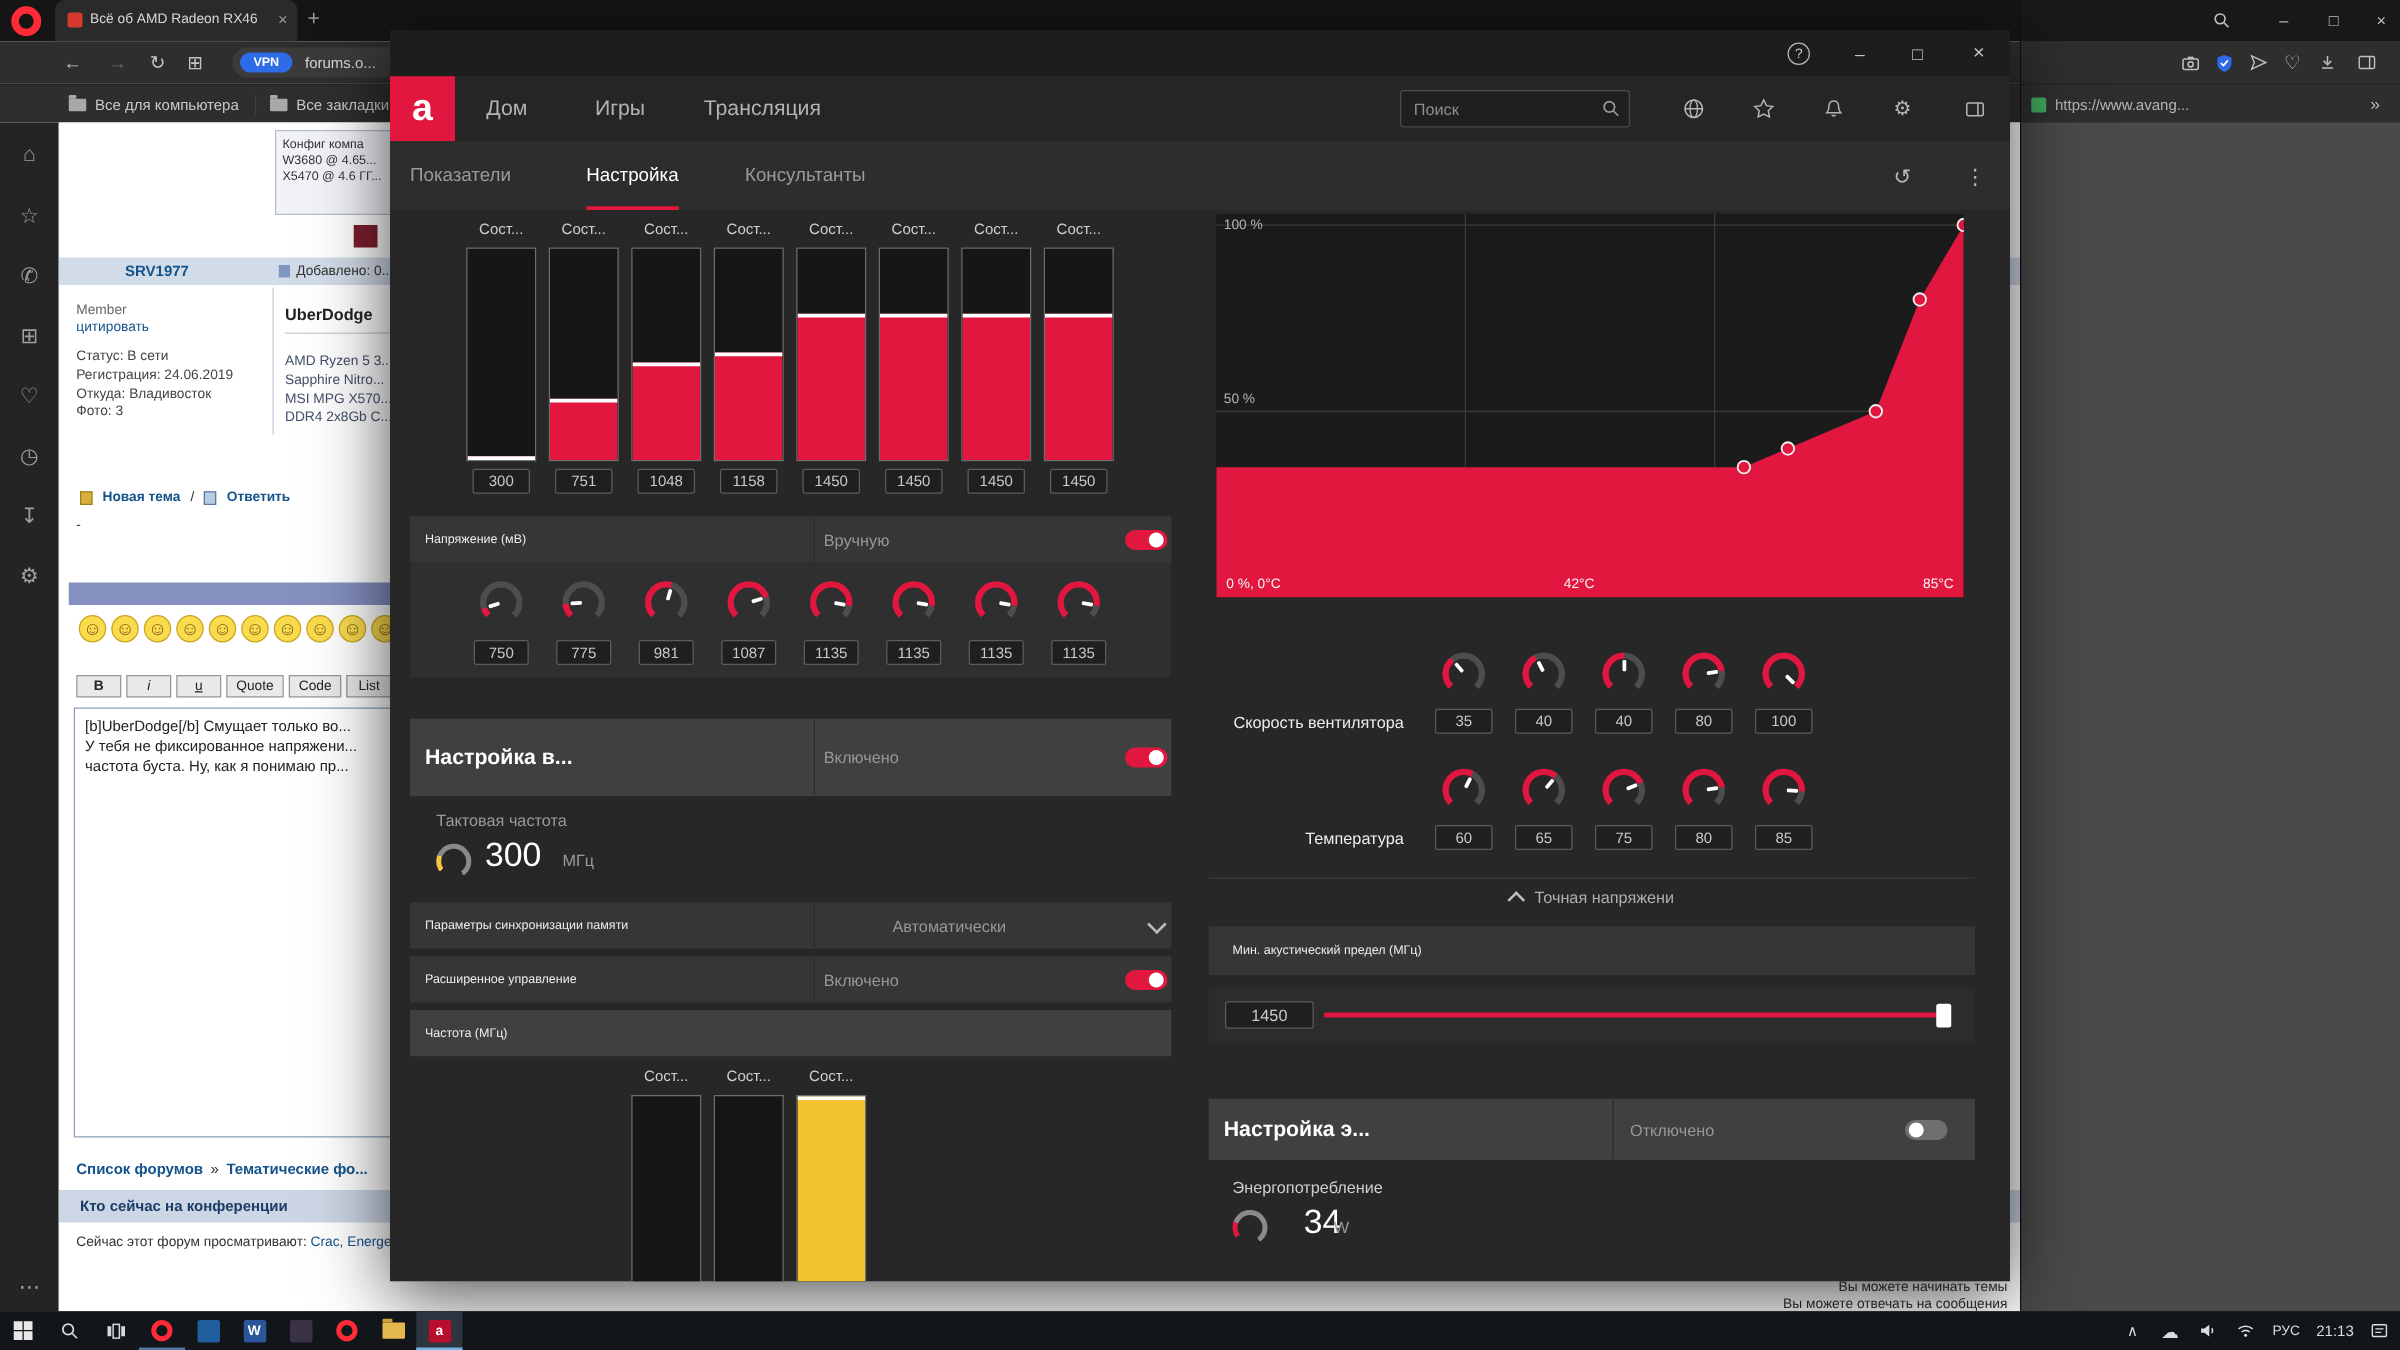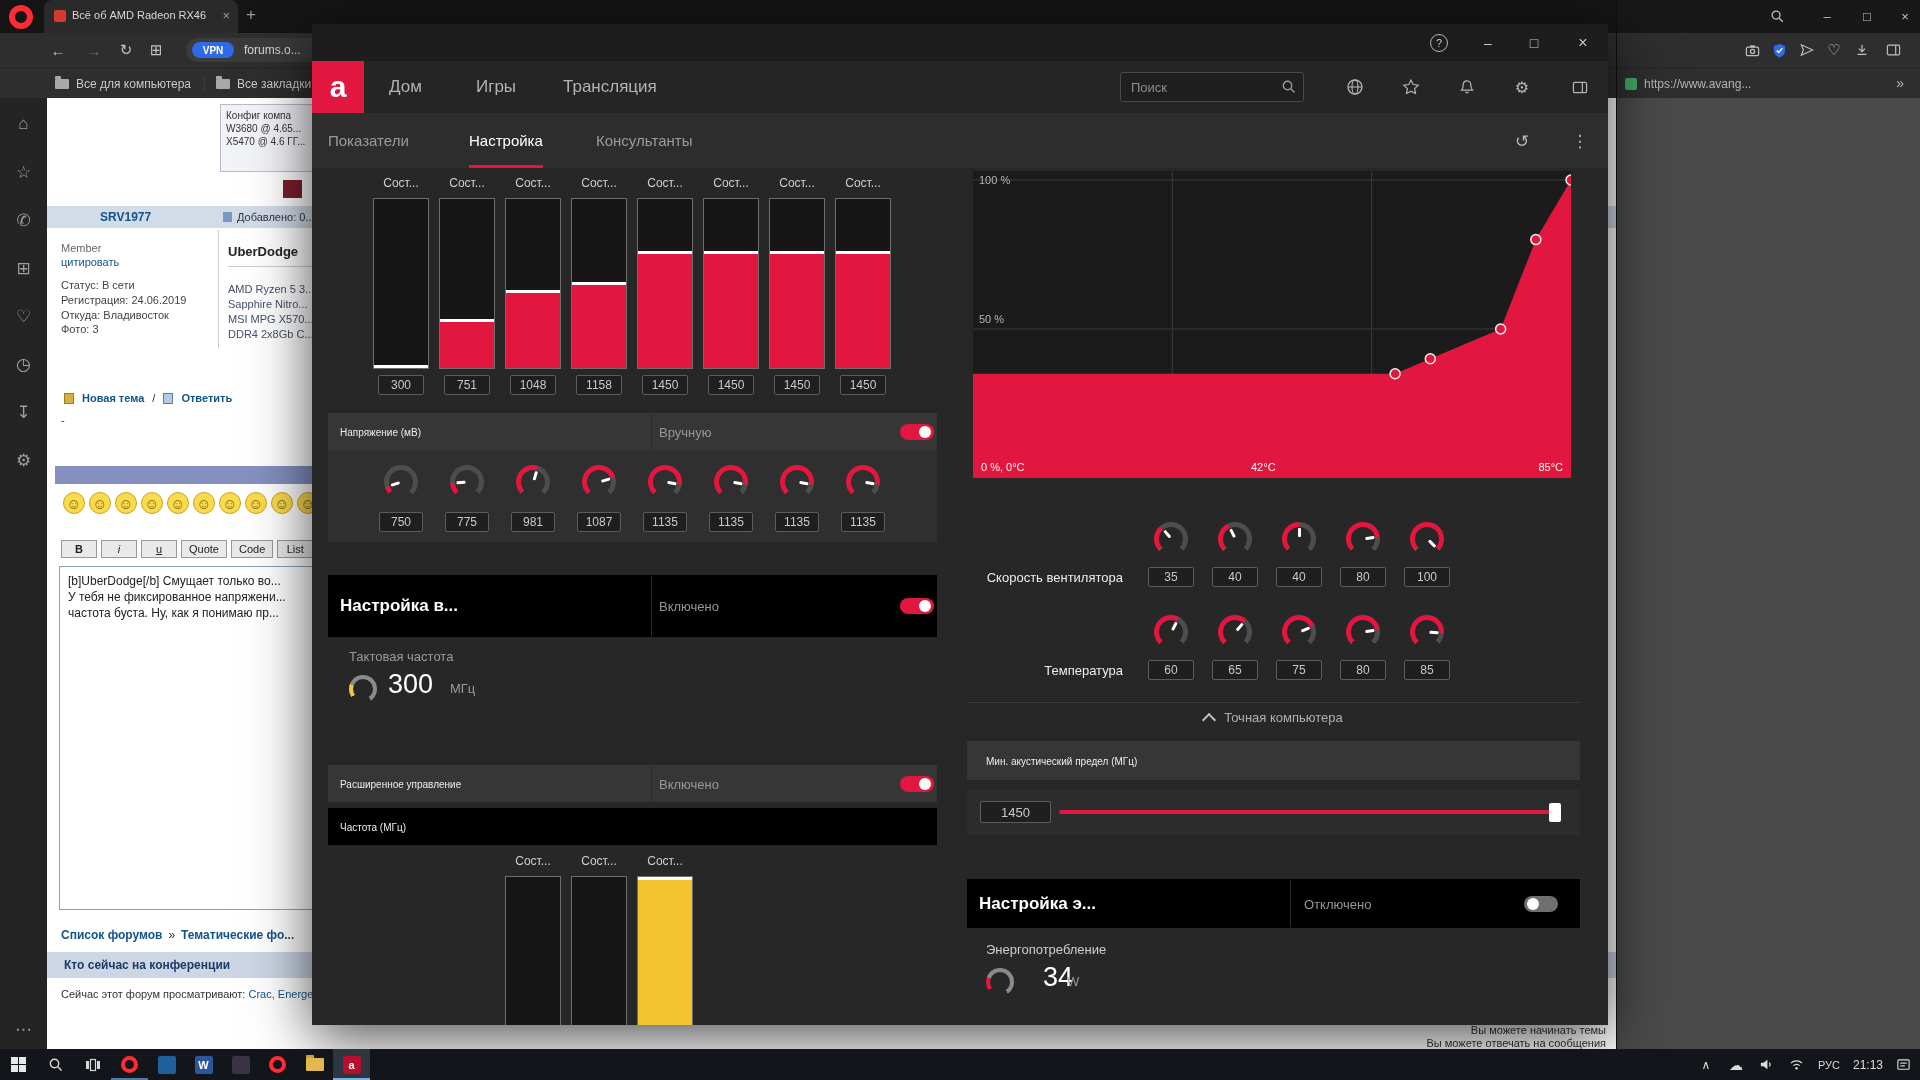--- a/index.html
+++ b/index.html
@@ -85,21 +85,21 @@
   .search-wrap svg{position:absolute;right:7px;top:7px;color:#9a9a9a}
   .nico{position:absolute;top:15px;width:22px;height:22px;display:flex;align-items:center;justify-content:center;color:#b5b5b5;font-size:16px}
   #amd-subnav{position:absolute;left:0;top:89px;right:0;height:55px;background:#2d2d2d}
   .sub-item{position:absolute;top:0;height:55px;display:flex;align-items:center;font-size:15px;color:#9b9b9b}
   .sub-item.active{color:#fff}
   .sub-item.active:after{content:"";position:absolute;left:0;right:0;bottom:0;height:3px;background:var(--red)}
   .snico{position:absolute;top:17px;width:22px;height:22px;display:flex;align-items:center;justify-content:center;color:#b5b5b5;font-size:16px}
   
   .row,.sec{position:absolute;box-sizing:border-box}
   .row{background:#363636}
-  .sec{background:#000000}
+  .sec{background:#404040}
   .lbl{position:absolute;left:12px;top:50%;transform:translateY(-50%);font-size:10px;color:#ececec;white-space:nowrap}
   .stitle{position:absolute;left:12px;top:50%;transform:translateY(-50%);font-size:17px;font-weight:bold;color:#fff;white-space:nowrap}
   .vd{position:absolute;left:323px;top:1px;bottom:1px;width:1px;background:#2a2a2a}
   .mode{position:absolute;left:331px;top:50%;transform:translateY(-50%);font-size:13px;color:#979797;white-space:nowrap}
   .toggle{position:absolute;top:50%;margin-top:-8px;left:572px;width:34px;height:16px;border-radius:8px;background:#6f6f6f}
   .toggle:after{content:"";position:absolute;top:2px;left:3px;width:12px;height:12px;border-radius:50%;background:#fff}
   .toggle.on{background:var(--red)}
   .toggle.on:after{left:19px}
   .chevd{position:absolute;left:592px;top:50%;margin-top:-7px;width:9px;height:9px;border-right:2px solid #bdbdbd;border-bottom:2px solid #bdbdbd;transform:rotate(45deg)}
   .chevu{width:8px;height:8px;border-right:2px solid #c0c0c0;border-bottom:2px solid #c0c0c0;transform:rotate(-135deg);display:inline-block;margin-top:5px}
@@ -522,20 +522,26 @@
 
     <div style="position:absolute;left:16px;top:613px;width:609px;height:85px">
       <span class="mutelbl" style="left:21px;top:12px">Тактовая частота</span>
       <span class="gauge" style="left:21px;top:38px;background:conic-gradient(from 235deg,#f5c441 55deg,#8a8a8a 55deg 270deg,rgba(0,0,0,0) 270deg)">
           <i></i>
         </span>
       <span class="bignum" style="left:60px;top:32px">300</span>
       <span class="unit" style="left:122px;top:44px">МГц</span>
     </div>
 
+    <div class="row" style="left:16px;top:698px;width:609px;height:37px">
+      <span class="lbl">Параметры синхронизации памяти</span>
+      <span class="vd"></span>
+      <span class="mode" style="left:386px">Автоматически</span>
+      <span class="chevd"></span>
+    </div>
 
     <div class="row" style="left:16px;top:741px;width:609px;height:37px">
       <span class="lbl">Расширенное управление</span>
       <span class="vd"></span>
       <span class="mode">Включено</span>
       <span class="toggle on"></span>
     </div>
 
     <div class="sec" style="left:16px;top:784px;width:609px;height:37px">
       <span class="lbl">Частота (МГц)</span>
@@ -640,21 +646,21 @@
         <div class="glabel">Температура</div>
         <div class="vbox">60</div>
         <div class="vbox">65</div>
         <div class="vbox">75</div>
         <div class="vbox">80</div>
         <div class="vbox">85</div>
       </div>
 
     <div class="finebar">
       <span class="chevu"></span>
-      <span>Точная компьютера</span>
+      <span>Точная напряжени</span>
     </div>
 
     <div class="row" style="left:655px;top:717px;width:613px;height:39px">
       <span class="lbl" style="left:19px">Мин. акустический предел (МГц)</span>
     </div>
 
     <div class="slider-row">
       <span class="vbox" style="position:absolute;left:13px;top:11px;width:71px;height:22px;font-size:13px">1450</span>
       <span class="strack"></span>
       <span class="shandle"></span>

